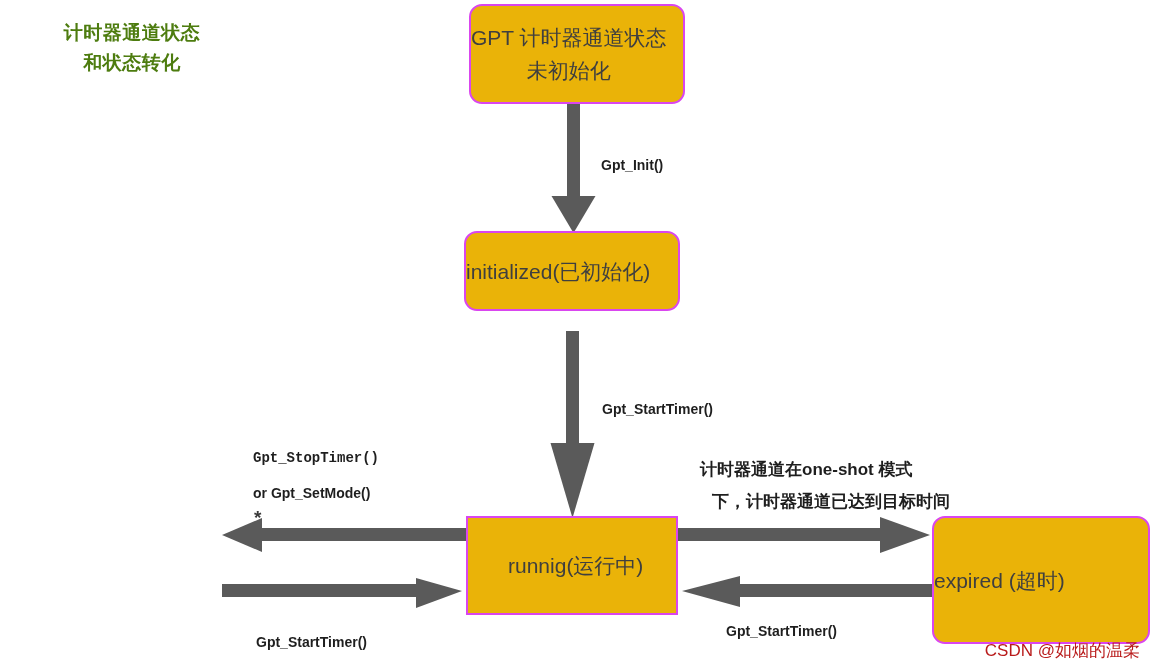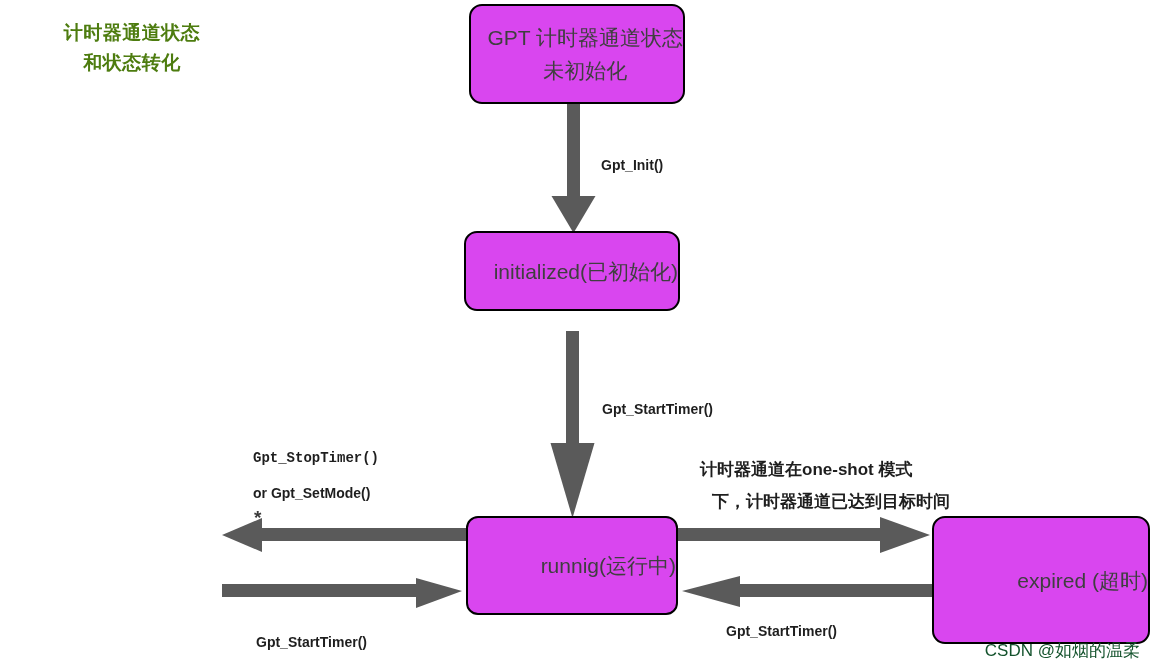--- a/index.html
+++ b/index.html
@@ -32,33 +32,33 @@
     color: #4d7c0f;
     font-weight: bold;
     font-size: 19px;
     line-height: 30px;
     letter-spacing: 0.5px;
   }
 
   .state-box {
     position: absolute;
     box-sizing: border-box;
-    background: #d946ef;
-    border: 2px solid #000000;
+    background: #eab308;
+    border: 2px solid #d946ef;
     color: #3f3f3f;
     display: flex;
     align-items: center;
-    justify-content: flex-end;
+    justify-content: flex-start;
     text-align: center;
     font-size: 21px;
     line-height: 33px;
     font-weight: normal;
   }
   .state-box.rounded { border-radius: 13px; }
-  .state-box.square  { border-radius: 12px; }
+  .state-box.square  { border-radius: 0; padding-left: 40px; }
 
   .box-unin {
     left: 469px; top: 4px; width: 216px; height: 100px;
   }
   .box-init {
     left: 464px; top: 231px; width: 216px; height: 80px;
   }
   .box-running {
     left: 466px; top: 516px; width: 212px; height: 99px;
   }
@@ -95,21 +95,21 @@
     color: #3a3a3a;
     font-size: 19px;
     font-weight: bold;
     line-height: 19px;
   }
 
   .watermark {
     position: absolute;
     right: 12px;
     bottom: 10px;
-    color: #14532d;
+    color: #b91c1c;
     font-size: 17px;
     line-height: 22px;
     white-space: nowrap;
   }
 
   svg.arrow-layer {
     position: absolute;
     left: 0; top: 0;
     width: 1152px; height: 672px;
     pointer-events: none;

